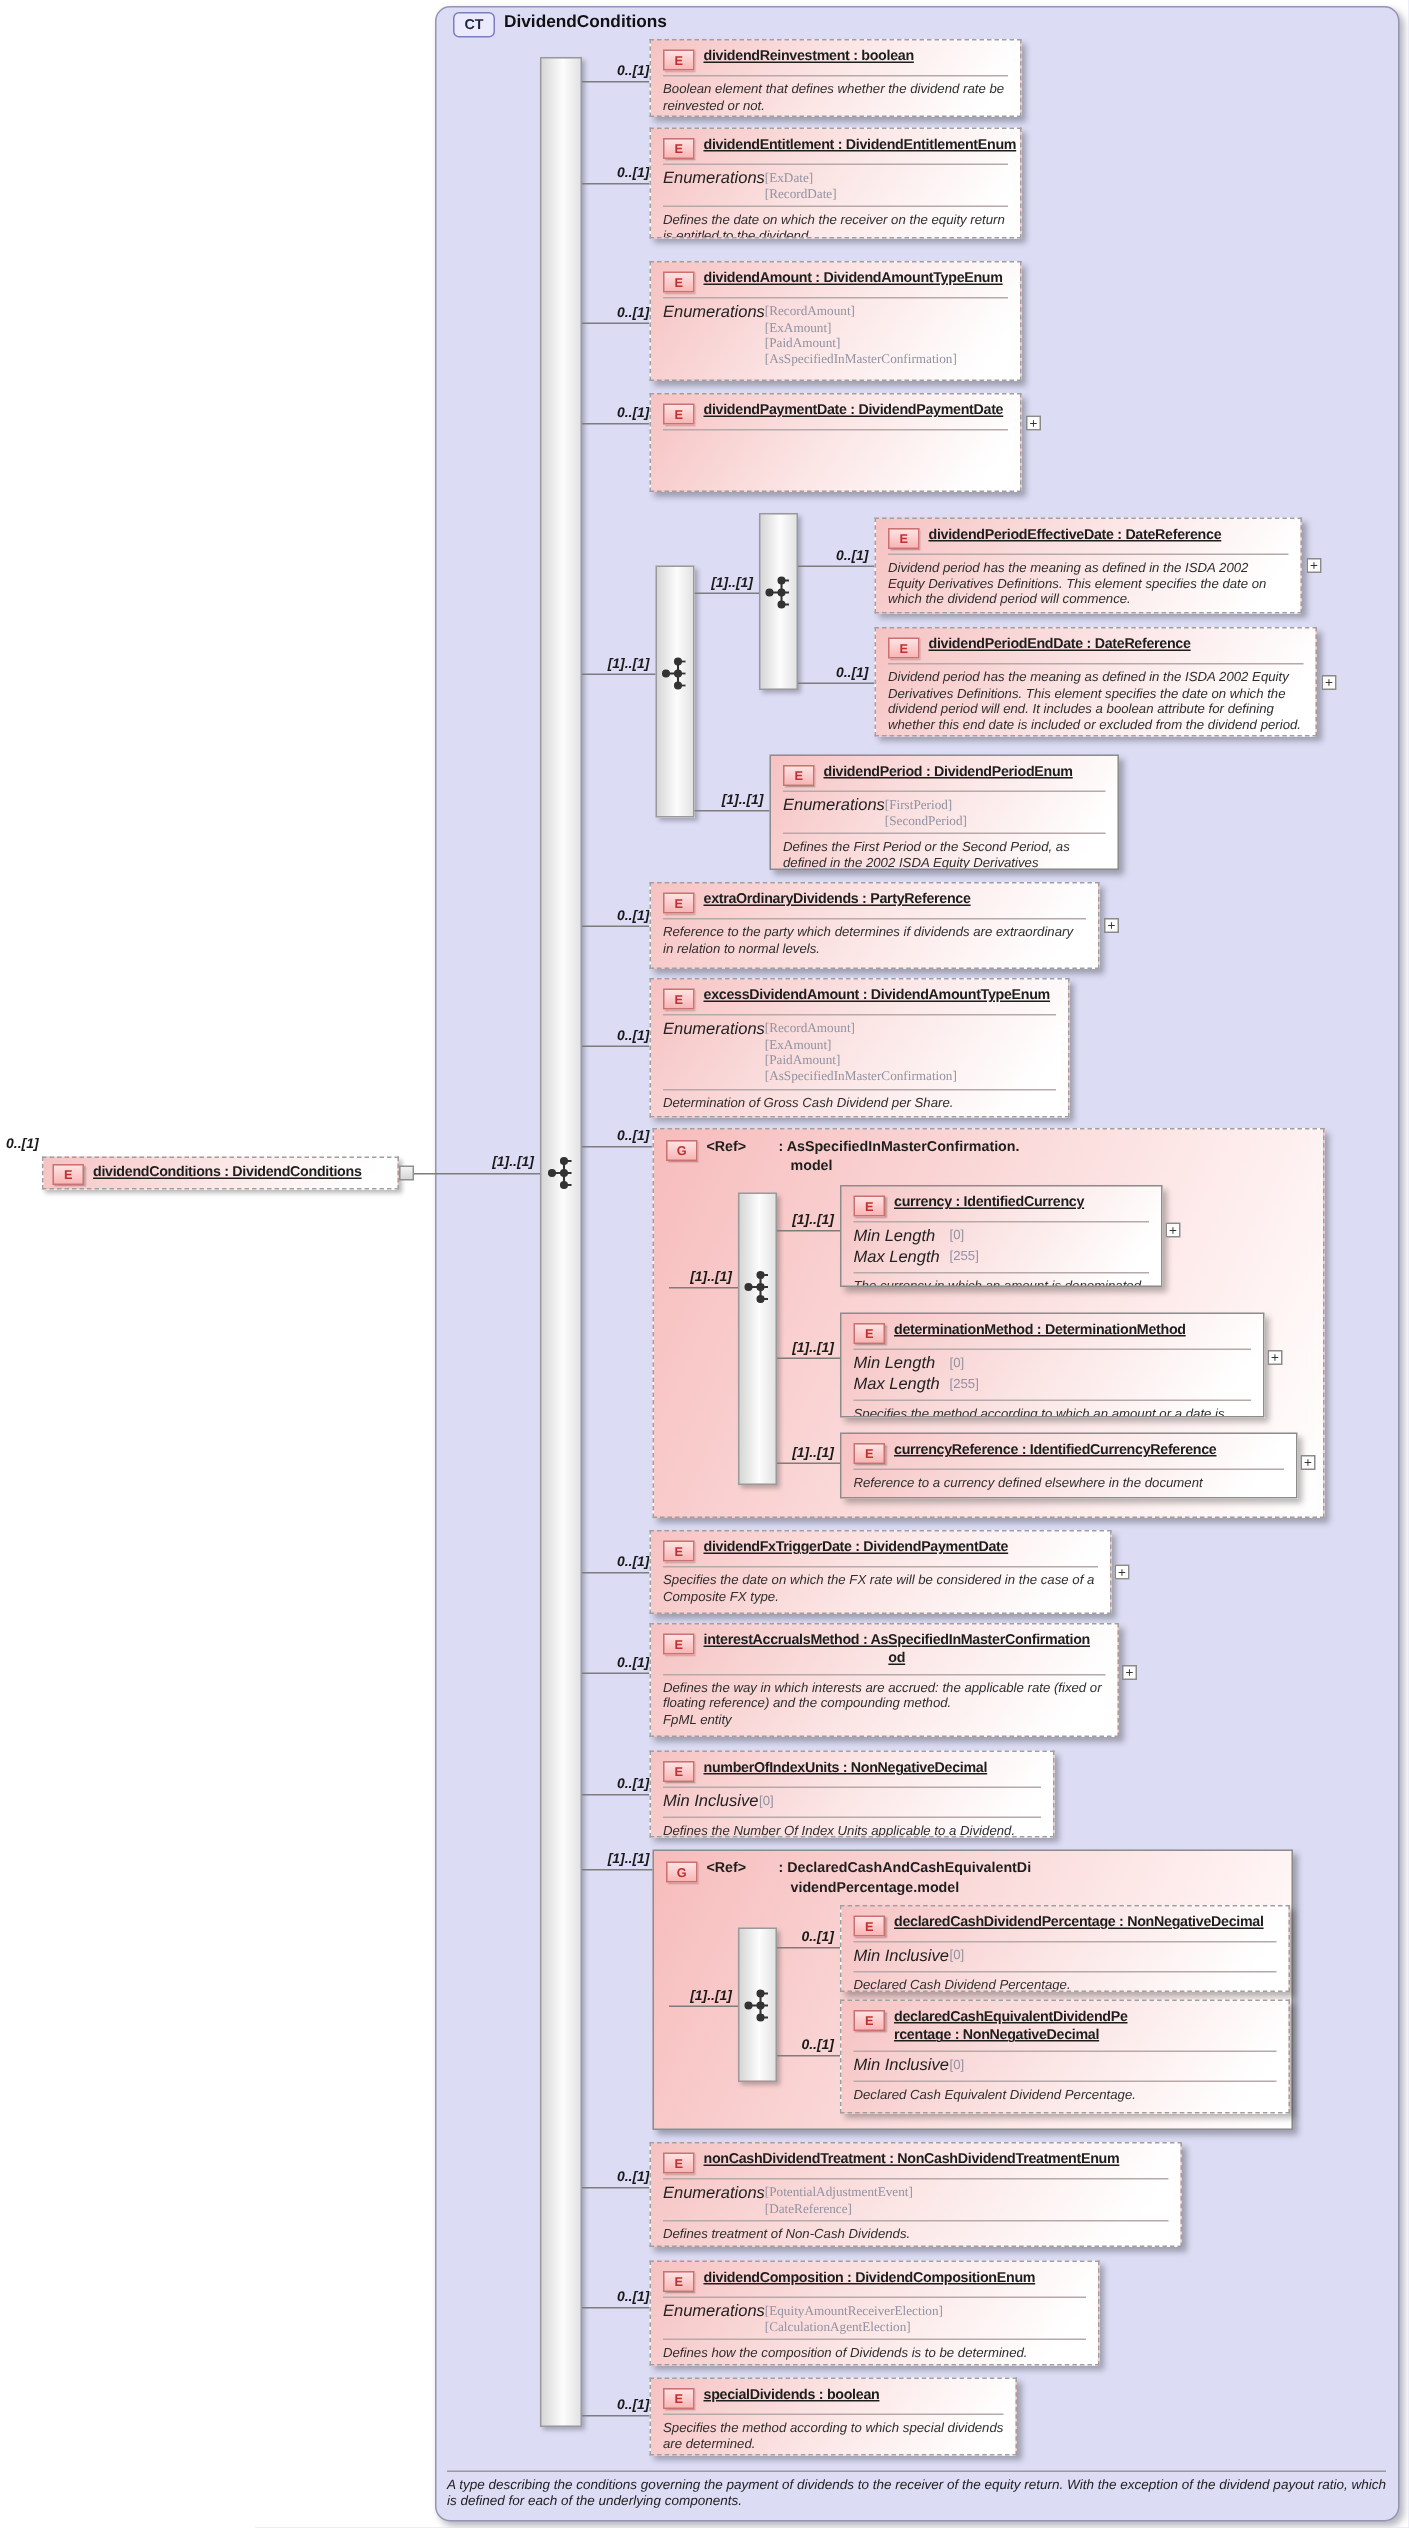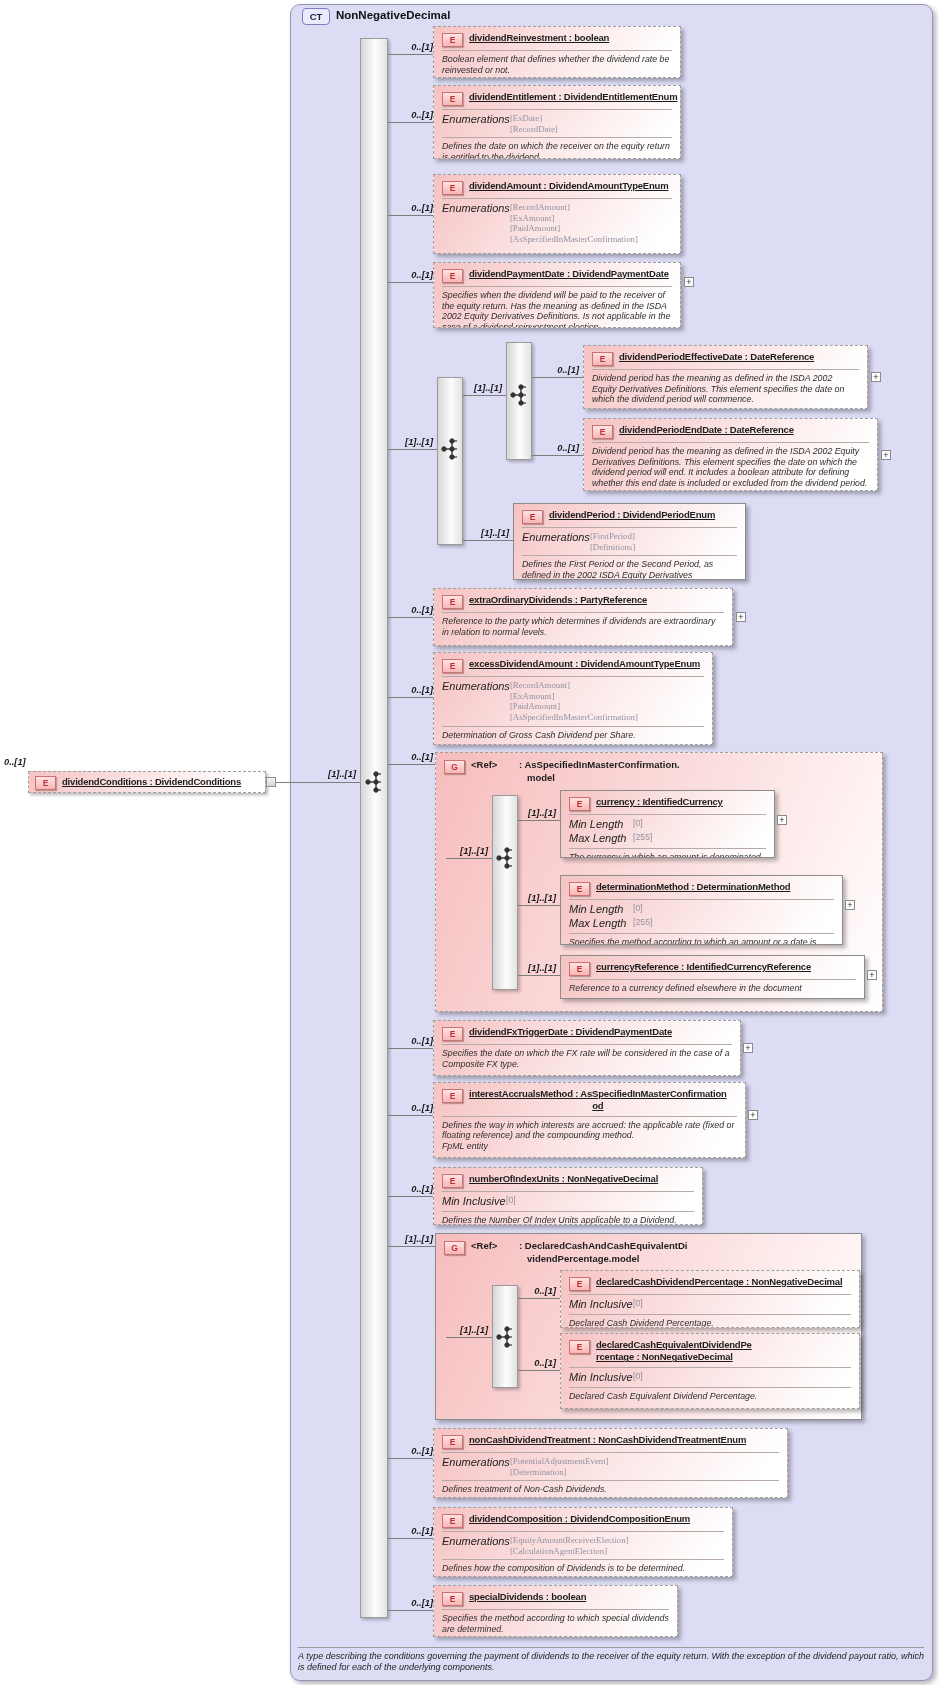--- a/index.html
+++ b/index.html
@@ -64,21 +64,21 @@
 
   .footer-sep {position:absolute; left:298px; top:1647px; width:626px; height:1px; background:#9a9a9a;}
   .footer {position:absolute; left:298px; top:1651px; width:626px; font-size:9px; font-style:italic;
        color:#1e1e1e; line-height:1.25;}
 </style>
 </head>
 <body>
 
 <div class="ct"></div>
 <div class="ct-badge">CT</div>
-<div class="ct-title">NonNegativeDecimal</div>
+<div class="ct-title">DividendConditions</div>
 
 <div class="occ left" style="left:4px; top:757px;">0..[1]</div>
 <div class="root-el">
   <span class="badge">E</span>
   <span class="ntitle">dividendConditions : DividendConditions</span>
 </div>
 <div class="grip"></div>
 <div class="hline" style="left:276px; top:782px; width:84px; z-index:4;"></div>
 <div class="occ" style="left:292px; top:769px;">[1]..[1]</div>
 
@@ -159,21 +159,20 @@
     </div>
 </div>
 
 <div class="occ" style="left:369px; top:270px;">0..[1]</div>
 <div class="node" style="left:433px; top:262px; width:248px; height:66px;">
   <div class="nhead">
       <span class="badge">E</span>
       <span class="ntitle">dividendPaymentDate : DividendPaymentDate</span>
     </div>
   <div class="rule"></div>
-  <div class="desc">Specifies when the dividend will be paid to the receiver of the equity return. Has the meaning as defined in the ISDA 2002 Equity Derivatives Definitions. Is not applicable in the case of a dividend reinvestment election.</div>
 </div>
 <div class="plus" style="left:684px; top:277px;">+</div>
 
 <div class="occ" style="left:369px; top:437px;">[1]..[1]</div>
 <div class="vbar" style="left:437px; top:377px; width:26px; height:168px;"></div>
 <svg class="comp" style="left:440px; top:436px;" width="20" height="26" viewBox="0 0 20 26">
     <g fill="#333" stroke="#333">
       <circle cx="4" cy="13" r="2.2"></circle>
       <line x1="4" y1="13" x2="12" y2="13" stroke-width="1.4"></line>
       <line x1="12" y1="5" x2="12" y2="21" stroke-width="1.4"></line>
@@ -232,21 +231,21 @@
 <div class="node solid" style="left:513px; top:503px; width:233px; height:77px;">
   <div class="nhead">
       <span class="badge">E</span>
       <span class="ntitle">dividendPeriod : DividendPeriodEnum</span>
     </div>
   <div class="rule"></div>
   <div class="frow">
       <span class="flabel">Enumerations</span>
     <span class="fvals">
         <span>[FirstPeriod]</span>
-        <span>[Definitions]</span>
+        <span>[SecondPeriod]</span>
       </span>
     </div>
   <div class="rule"></div>
   <div class="desc">Defines the First Period or the Second Period, as defined in the 2002 ISDA Equity Derivatives Definitions.</div>
 </div>
 
 <div class="occ" style="left:369px; top:605px;">0..[1]</div>
 <div class="node" style="left:433px; top:588px; width:300px; height:58px;">
   <div class="nhead">
       <span class="badge">E</span>
@@ -455,21 +454,21 @@
 <div class="node" style="left:433px; top:1428px; width:355px; height:70px;">
   <div class="nhead">
       <span class="badge">E</span>
       <span class="ntitle">nonCashDividendTreatment : NonCashDividendTreatmentEnum</span>
     </div>
   <div class="rule"></div>
   <div class="frow">
       <span class="flabel">Enumerations</span>
     <span class="fvals">
         <span>[PotentialAdjustmentEvent]</span>
-        <span>[Determination]</span>
+        <span>[DateReference]</span>
       </span>
     </div>
   <div class="rule"></div>
   <div class="desc">Defines treatment of Non-Cash Dividends.</div>
 </div>
 
 <div class="occ" style="left:369px; top:1526px;">0..[1]</div>
 <div class="node" style="left:433px; top:1507px; width:300px; height:70px;">
   <div class="nhead">
       <span class="badge">E</span>

